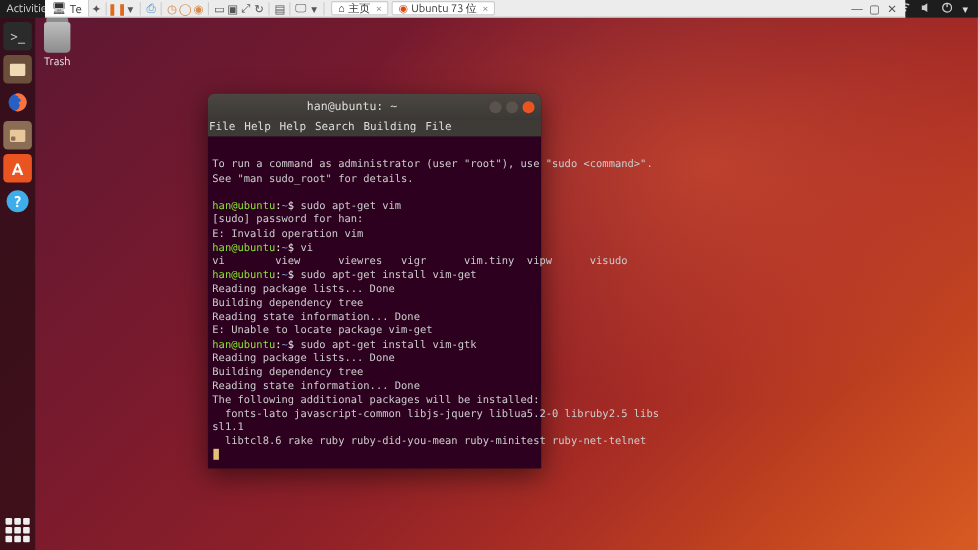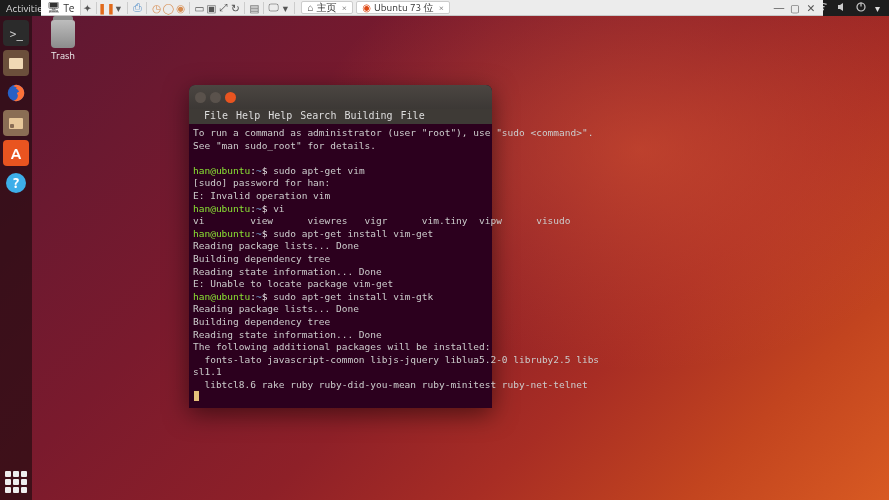--- a/index.html
+++ b/index.html
@@ -27,32 +27,32 @@
 .ico.orange { color:#e06a1c; }
 .ico.orange2 { color:#d68b4f; }
 .ico.blue { color:#4a89c7; }
 
 .dock { position:absolute; top:16px; left:0; bottom:0; width:32px; background:rgba(30,10,15,0.65); display:flex; flex-direction:column; align-items:center; padding-top:4px; gap:4px; }
 .dock .app { width:26px; height:26px; border-radius:4px; display:flex; align-items:center; justify-content:center; }
 .dock .spacer { flex:1; }
 .dock .grid { width:22px; height:22px; display:grid; grid-template:repeat(3,1fr)/repeat(3,1fr); gap:2px; margin-bottom:7px; }
 .dock .grid i { background:#eee; border-radius:1px; }
 
-.deskicon { position:absolute; top:20px; left:48px; width:30px; text-align:center; color:#eee; font-size:10px; }
+.deskicon { position:absolute; top:20px; left:37px; width:30px; text-align:center; color:#eee; font-size:10px; }
 .deskicon .trash { width:24px; height:28px; margin:0 auto 2px; background:linear-gradient(#bdbdbd,#8c8c8c); border-radius:3px 3px 4px 4px; position:relative; }
 .deskicon .trash:before { content:""; position:absolute; top:-4px; left:2px; right:2px; height:4px; background:#8c8c8c; border-radius:2px 2px 0 0; }
 
 .term { position:absolute; top:85px; left:189px; width:303px; background:#2c001e; border-radius:6px 6px 0 0; box-shadow:0 6px 24px rgba(0,0,0,0.5); color:#ddd; font-family:"DejaVu Sans Mono",monospace; font-size:9.5px; line-height:12.6px; }
 .term .titlebar { height:24px; background:linear-gradient(#4b4641,#3c3835); border-radius:6px 6px 0 0; display:flex; align-items:center; padding:0 6px; color:#ddd; font-size:10.5px; }
 .term .titlebar .ttl { flex:1; text-align:center; }
 .term .titlebar .btns { display:flex; gap:4px; }
 .term .titlebar .b { width:11px; height:11px; border-radius:50%; background:#5a524c; display:inline-block; }
 .term .titlebar .b.close { background:#e95420; }
-.term .menubar { height:15px; background:#3e3a36; display:flex; gap:8px; padding:0 15px; align-items:center; font-size:10px; color:#ddd; }
-.term .body { padding:3px 4px 4px; white-space:pre; letter-spacing:0; }
+.term .menubar { height:15px; background:#3e3a36; display:flex; gap:8px; padding:0 1px; align-items:center; font-size:10px; color:#ddd; }
+.term .body { padding:20px 4px 4px; white-space:pre; letter-spacing:0; }
 .grn { color:#8ae234; } .wht { color:#eeeeec; } .blu { color:#729fcf; } .dim { color:#cccccc; }
 .cursor { display:inline-block; width:5px; height:10px; background:#e5c07b; vertical-align:-1px; margin-left:1px; }
 </style>
 </head>
 <body>
 
 <div class="desktop">
 
   <div class="vmtoolbar">
     <div class="tab">
@@ -161,20 +161,21 @@
       </div>
   </div>
 
   <div class="deskicon">
     <div class="trash"></div>
     <span>Trash</span>
   </div>
 
   <div class="term">
     <div class="titlebar">
+      <span class="ttl">han@ubuntu: ~</span>
       <div class="btns">
         <span class="b"></span>
         <span class="b"></span>
         <span class="b close"></span>
       </div>
     </div>
     <div class="menubar" id="term-menu">
         <span>File</span>
         <span>Help</span>
         <span>Help</span>

